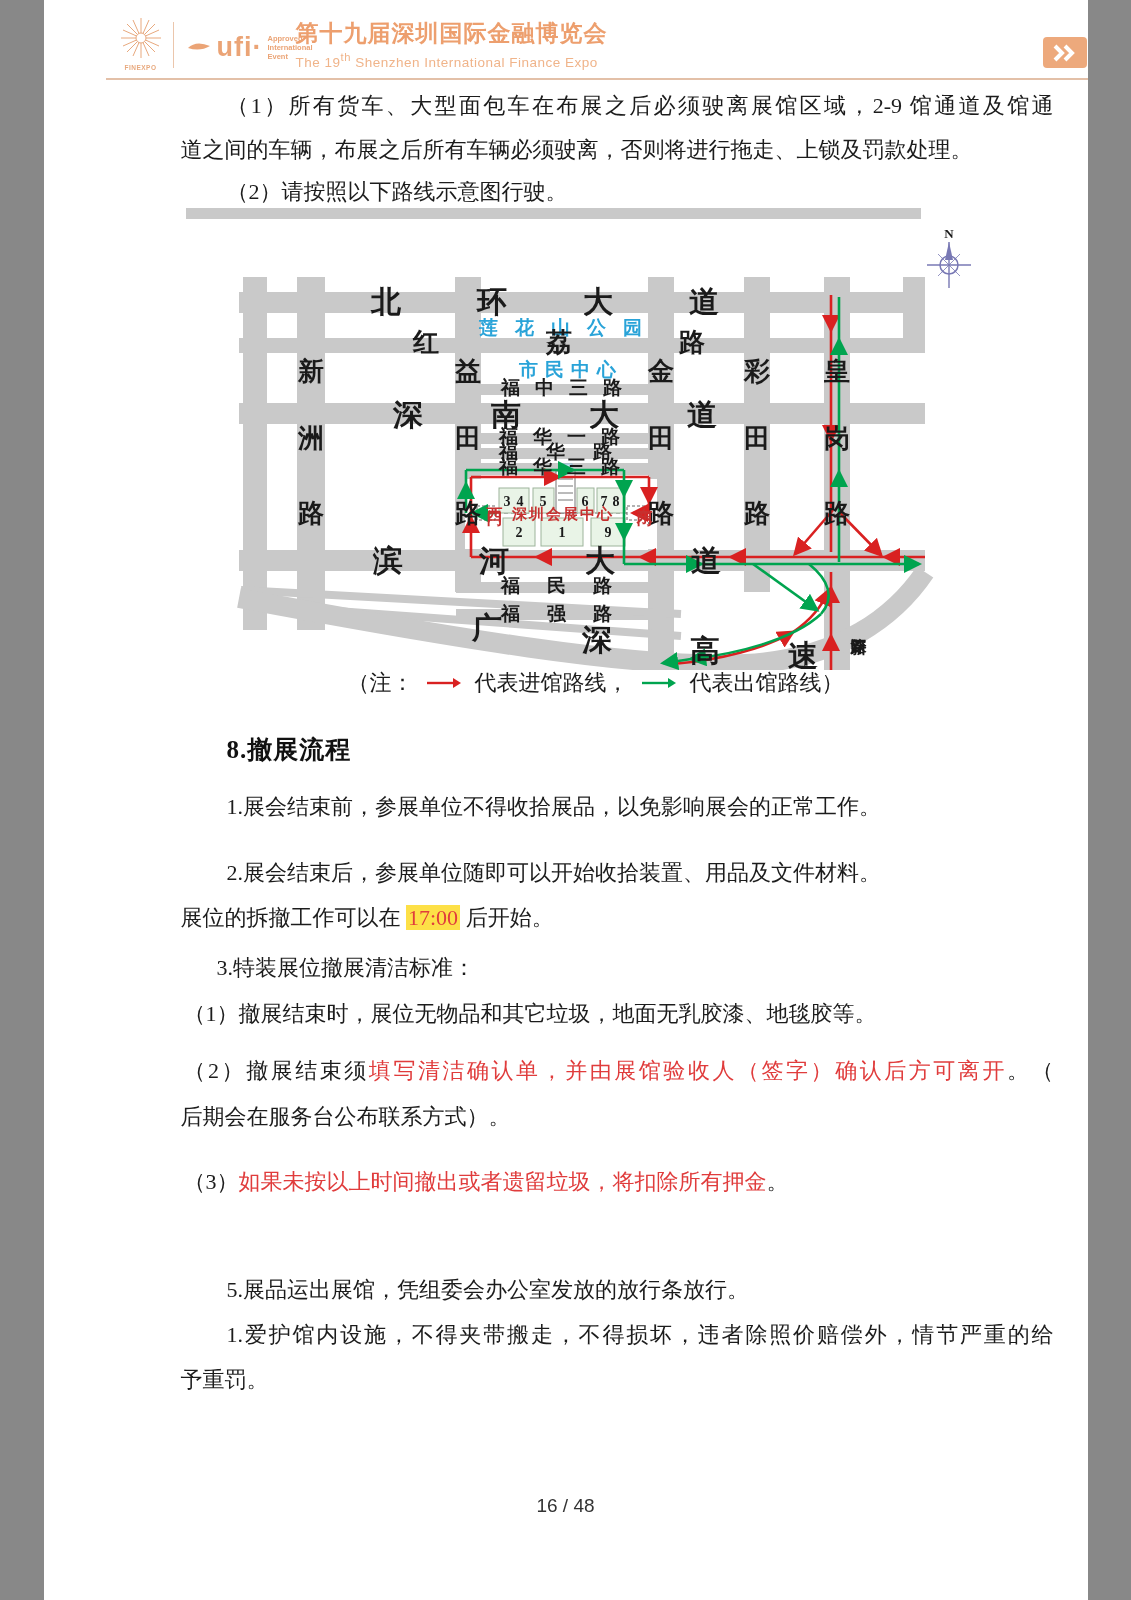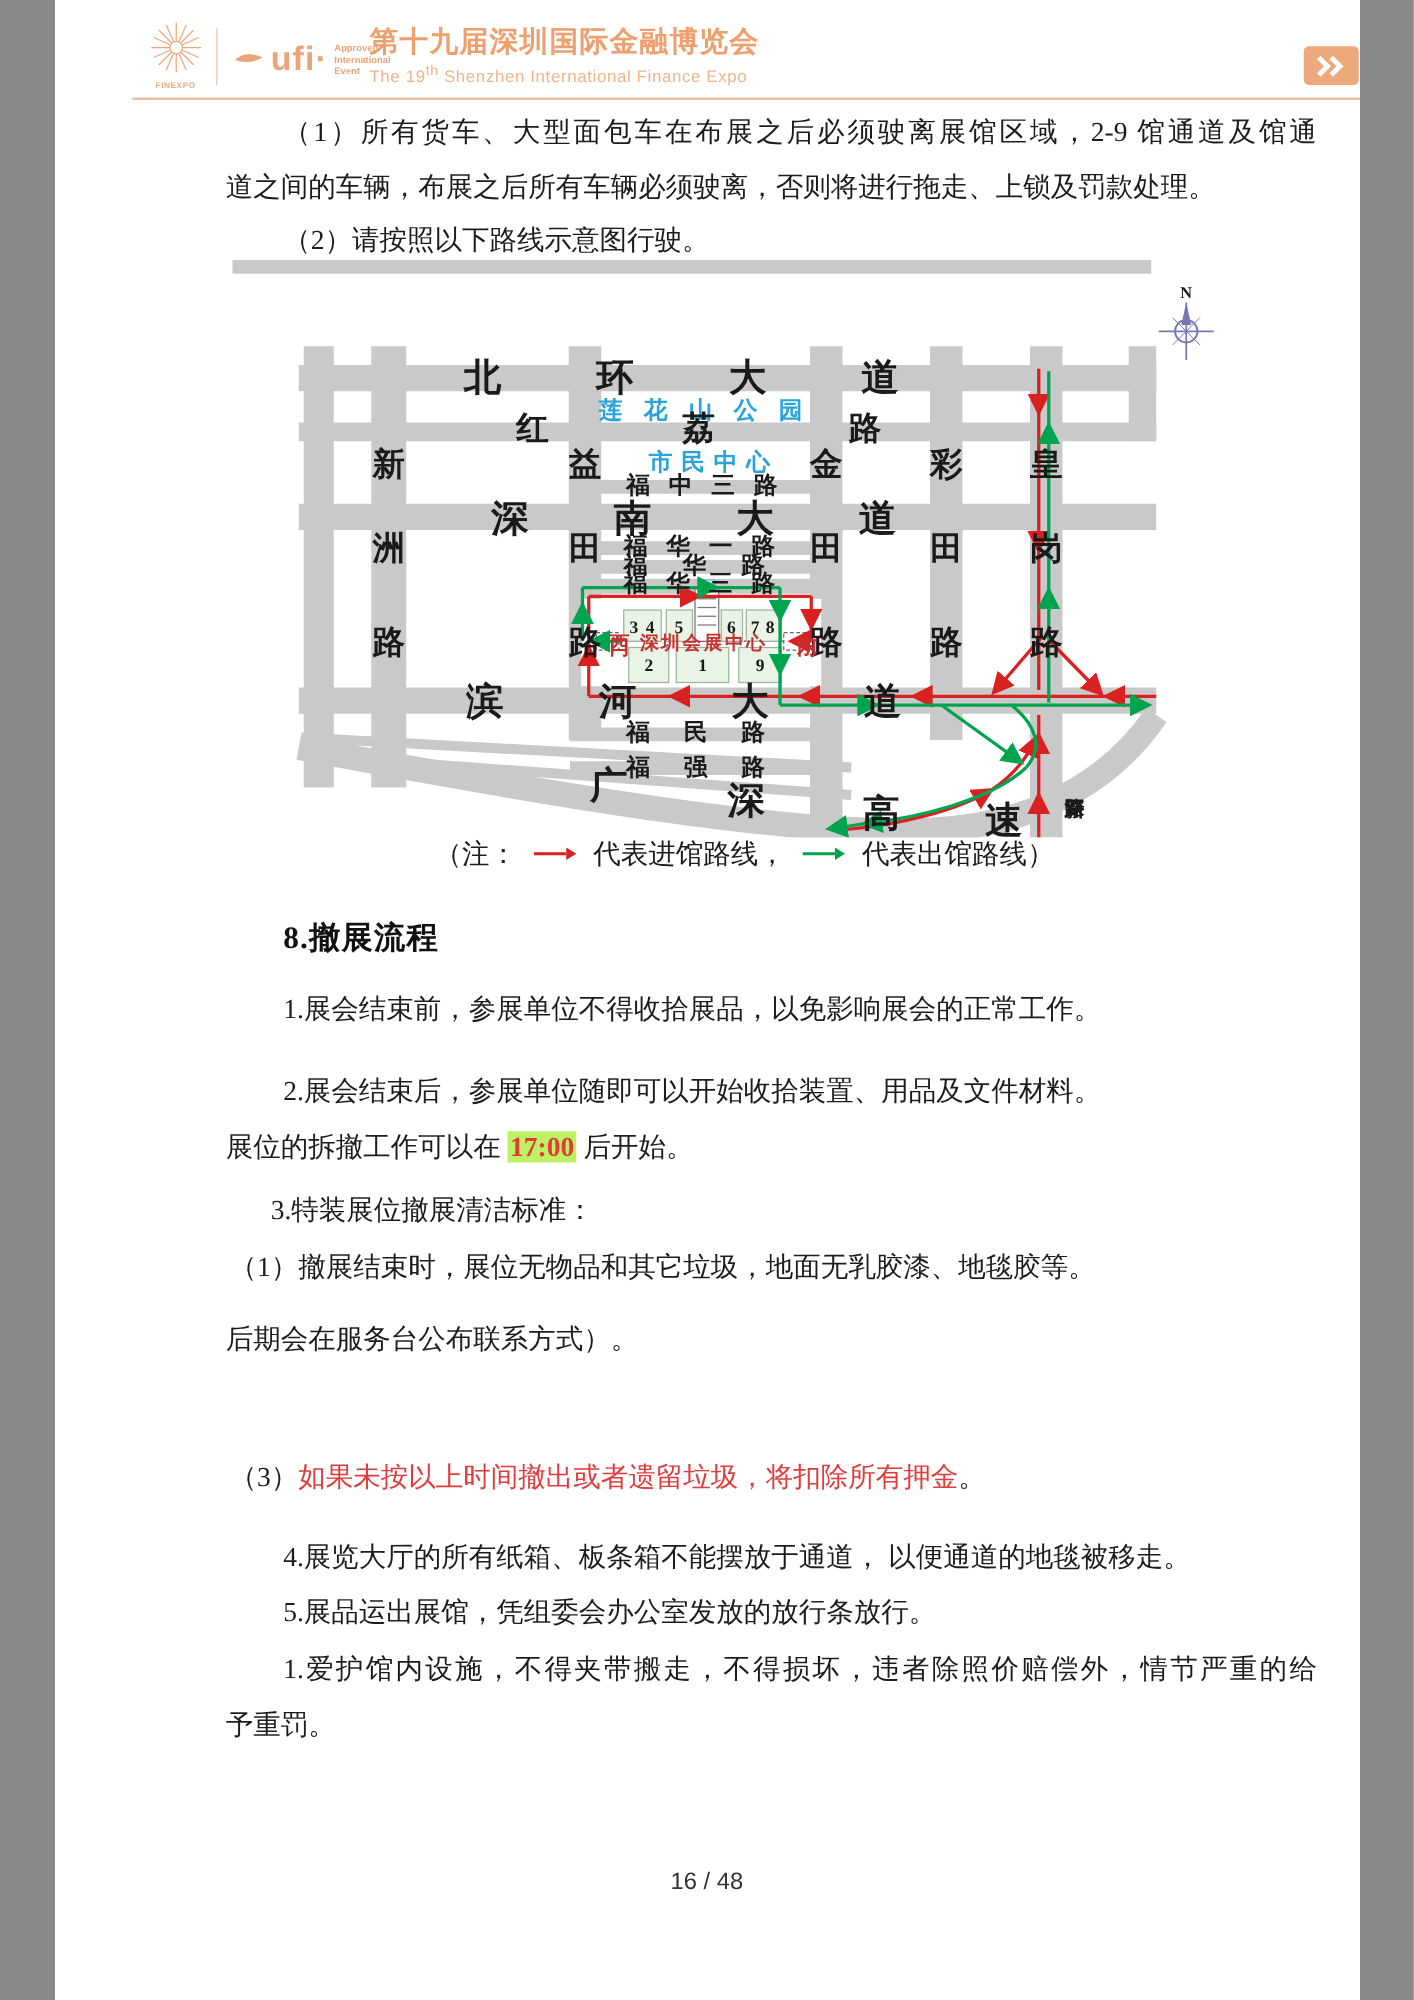--- a/index.html
+++ b/index.html
@@ -17,21 +17,21 @@
   .hdr-chevron { position:absolute; left:999px; top:37px; width:44px; height:31px; background:#EDA97C; border-radius:4px; display:flex; align-items:center; justify-content:center; }
   .hdr-rule { position:absolute; left:62px; top:78px; width:1006px; height:2px; background:#E3C0A8; }
 
   
   .tline { position:absolute; left:137px; width:873px; font-size:22px; color:#1c1c1c; line-height:44px; }
   .stretch { text-align:justify; text-align-last:justify; }
   .ind2 { padding-left:46px; }
   .ind3 { padding-left:36px; }
   .indP { padding-left:3px; }
   .red { color:#E03C3C; }
-  .hl { background:#bef264; color:#E03C3C; padding:0 2px;font-weight:bold; }
+  .hl { background:#fde047; color:#E03C3C; padding:0 2px; }
   .h8 { position:absolute; left:183px; top:733px; font-family:Liberation Serif, serif; font-size:25px; font-weight:bold; color:#111; letter-spacing:1px; }
   .note-line { position:absolute; left:137px; top:668px; width:830px; text-align:center; font-size:22px; color:#1c1c1c; }
   .note-arrow { display:inline-block; vertical-align:middle; margin:0 8px 4px 8px; }
   .footer { position:absolute; left:0; top:1452px; width:100%; text-align:center; font-family:"Liberation Sans",sans-serif; font-size:19px; color:#333;margin-top:43px; }
 
   
   .map-wrap { position:absolute; left:137px; top:200px; width:800px; height:470px; }
   svg text { font-family:"Liberation Serif","DejaVu Serif",serif; font-weight:600; fill:#1a1a1a; }
   .blue { fill:#29A3D8; }
   .redt { fill:#C7302F; }
@@ -290,26 +290,26 @@
 
   <div class="tline" style="top:850px; line-height:45px;">
     <div class="ind2">2.展会结束后，参展单位随即可以开始收拾装置、用品及文件材料。</div>
     <div><span>展位的拆撤工作可以在 </span><span class="hl">17:00</span><span> 后开始。</span></div>
   </div>
 
   <div class="tline ind3" style="top:946px;">3.特装展位撤展清洁标准：</div>
   <div class="tline indP" style="top:992px;">（1）撤展结束时，展位无物品和其它垃圾，地面无乳胶漆、地毯胶等。</div>
 
   <div class="tline" style="top:1048px; line-height:46px;">
+    <div class="indP stretch"><span>（2）撤展结束须</span><span class="red">填写清洁确认单，并由展馆验收人（签字）确认后方可离开</span><span>。（</span></div>
     <div>后期会在服务台公布联系方式）。</div>
   </div>
 
   <div class="tline indP" style="top:1160px;"><span>（3）</span><span class="red">如果未按以上时间撤出或者遗留垃圾，将扣除所有押金</span><span>。</span></div>
 
-  <div class="tline ind2" style="top:1224px;">4.展览大厅的所有纸箱、板条箱不能摆放于通道， 以便通道的地毯被移走。</div>
   <div class="tline ind2" style="top:1268px;">5.展品运出展馆，凭组委会办公室发放的放行条放行。</div>
 
   <div class="tline" style="top:1312px; line-height:45px;">
     <div class="ind2 stretch">1.爱护馆内设施，不得夹带搬走，不得损坏，违者除照价赔偿外，情节严重的给</div>
     <div>予重罚。</div>
   </div>
 
   <div class="footer">16 / 48</div>
 </div>
 

